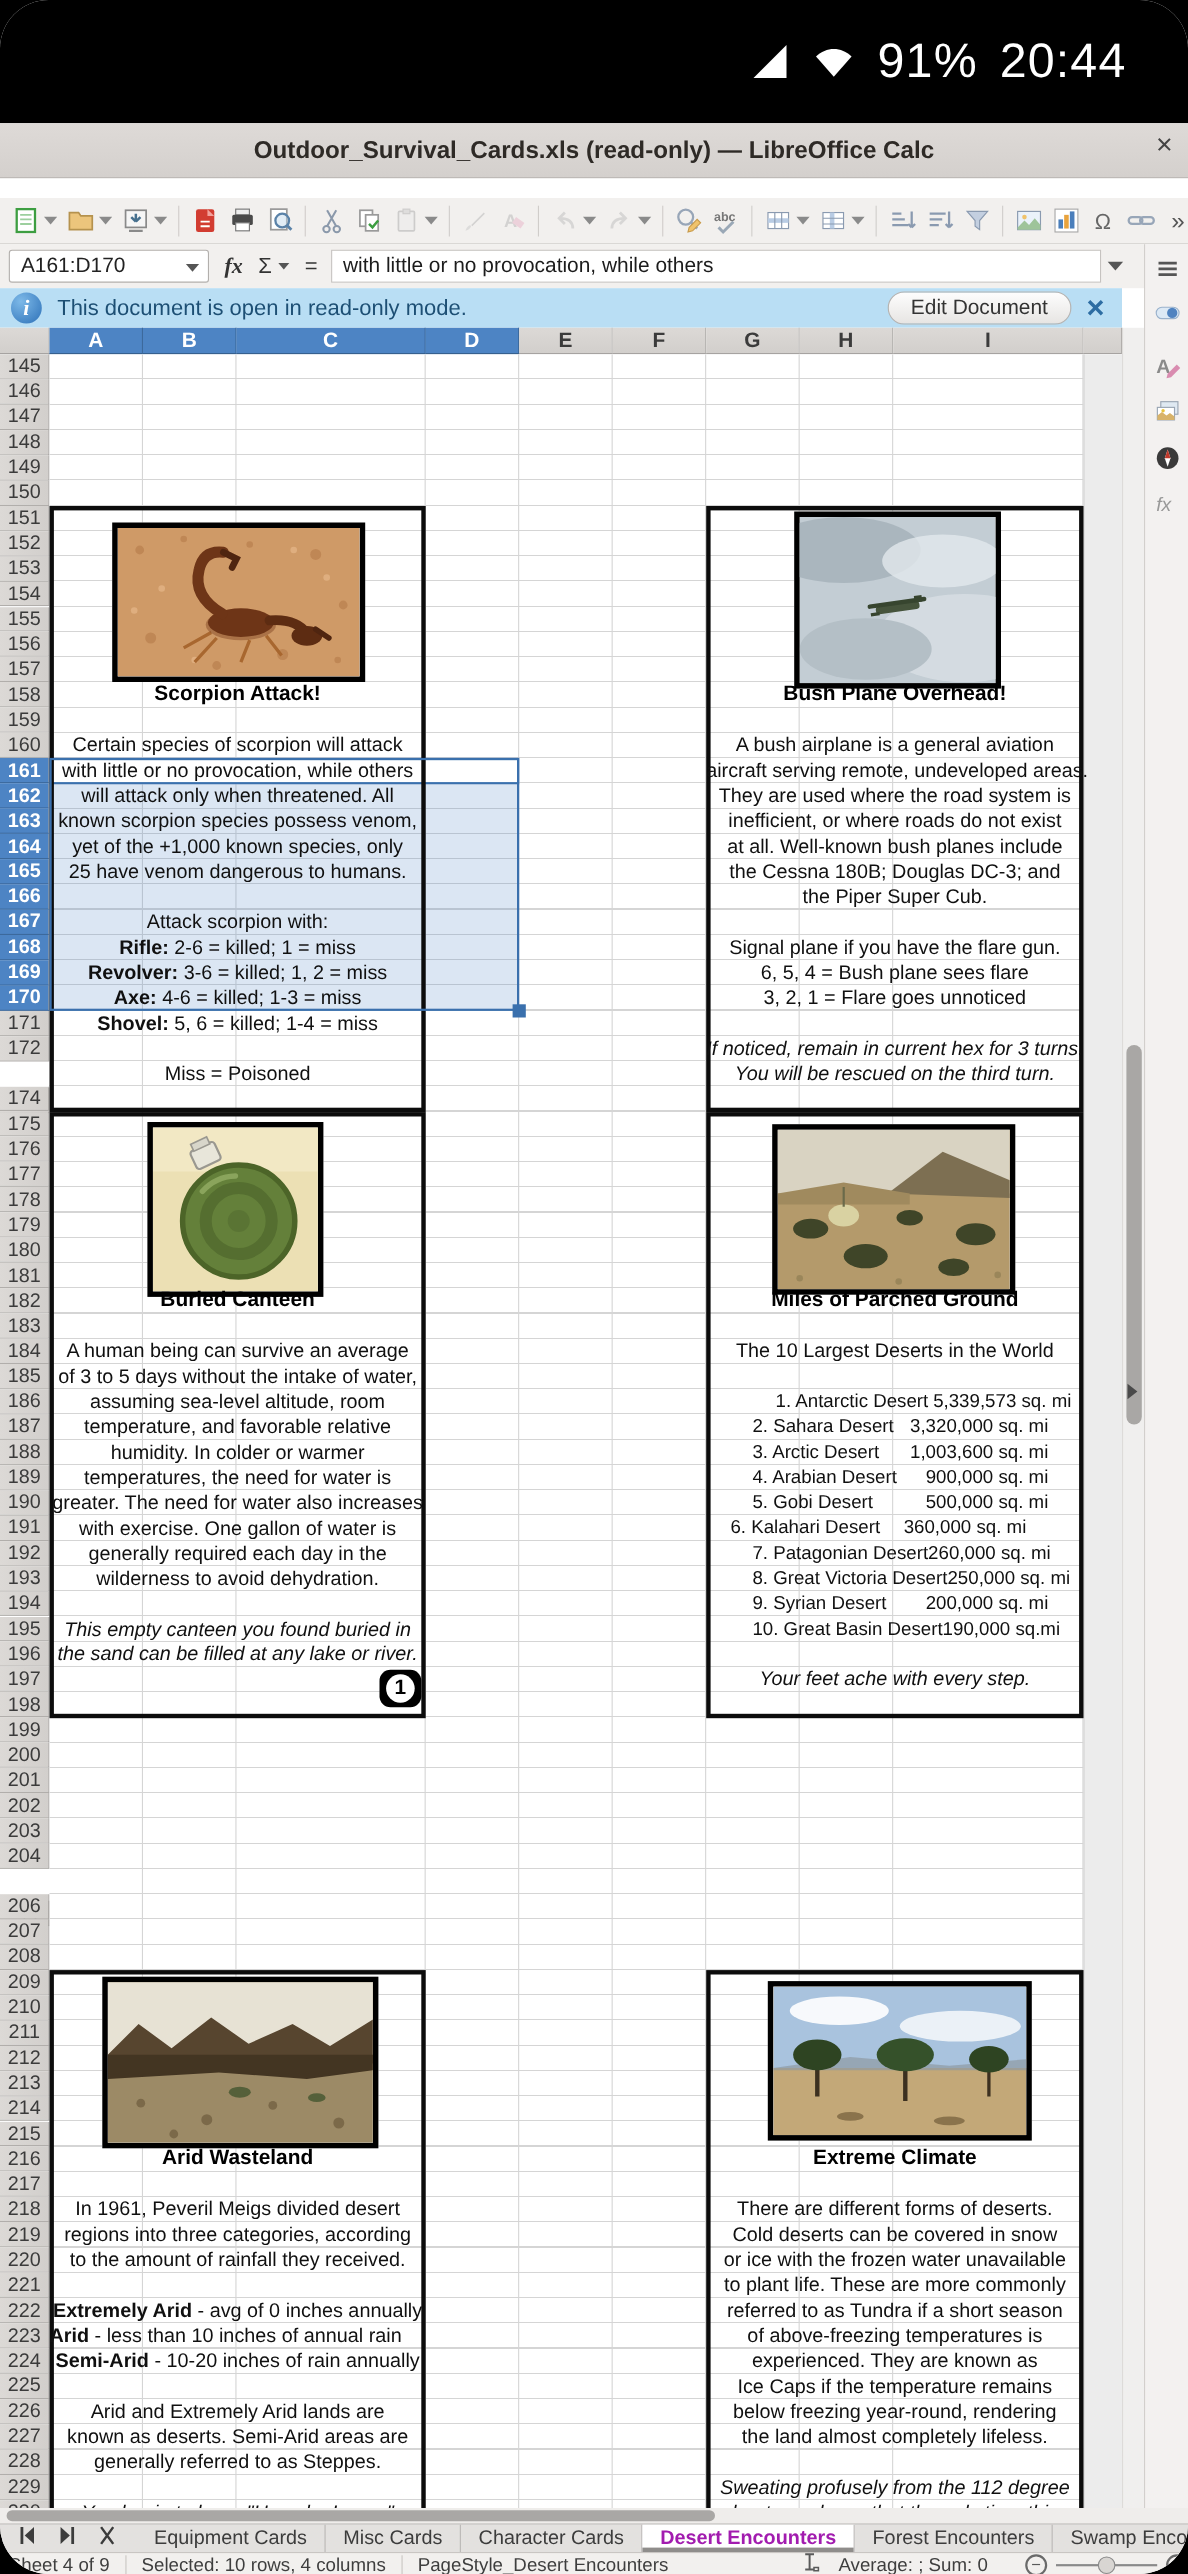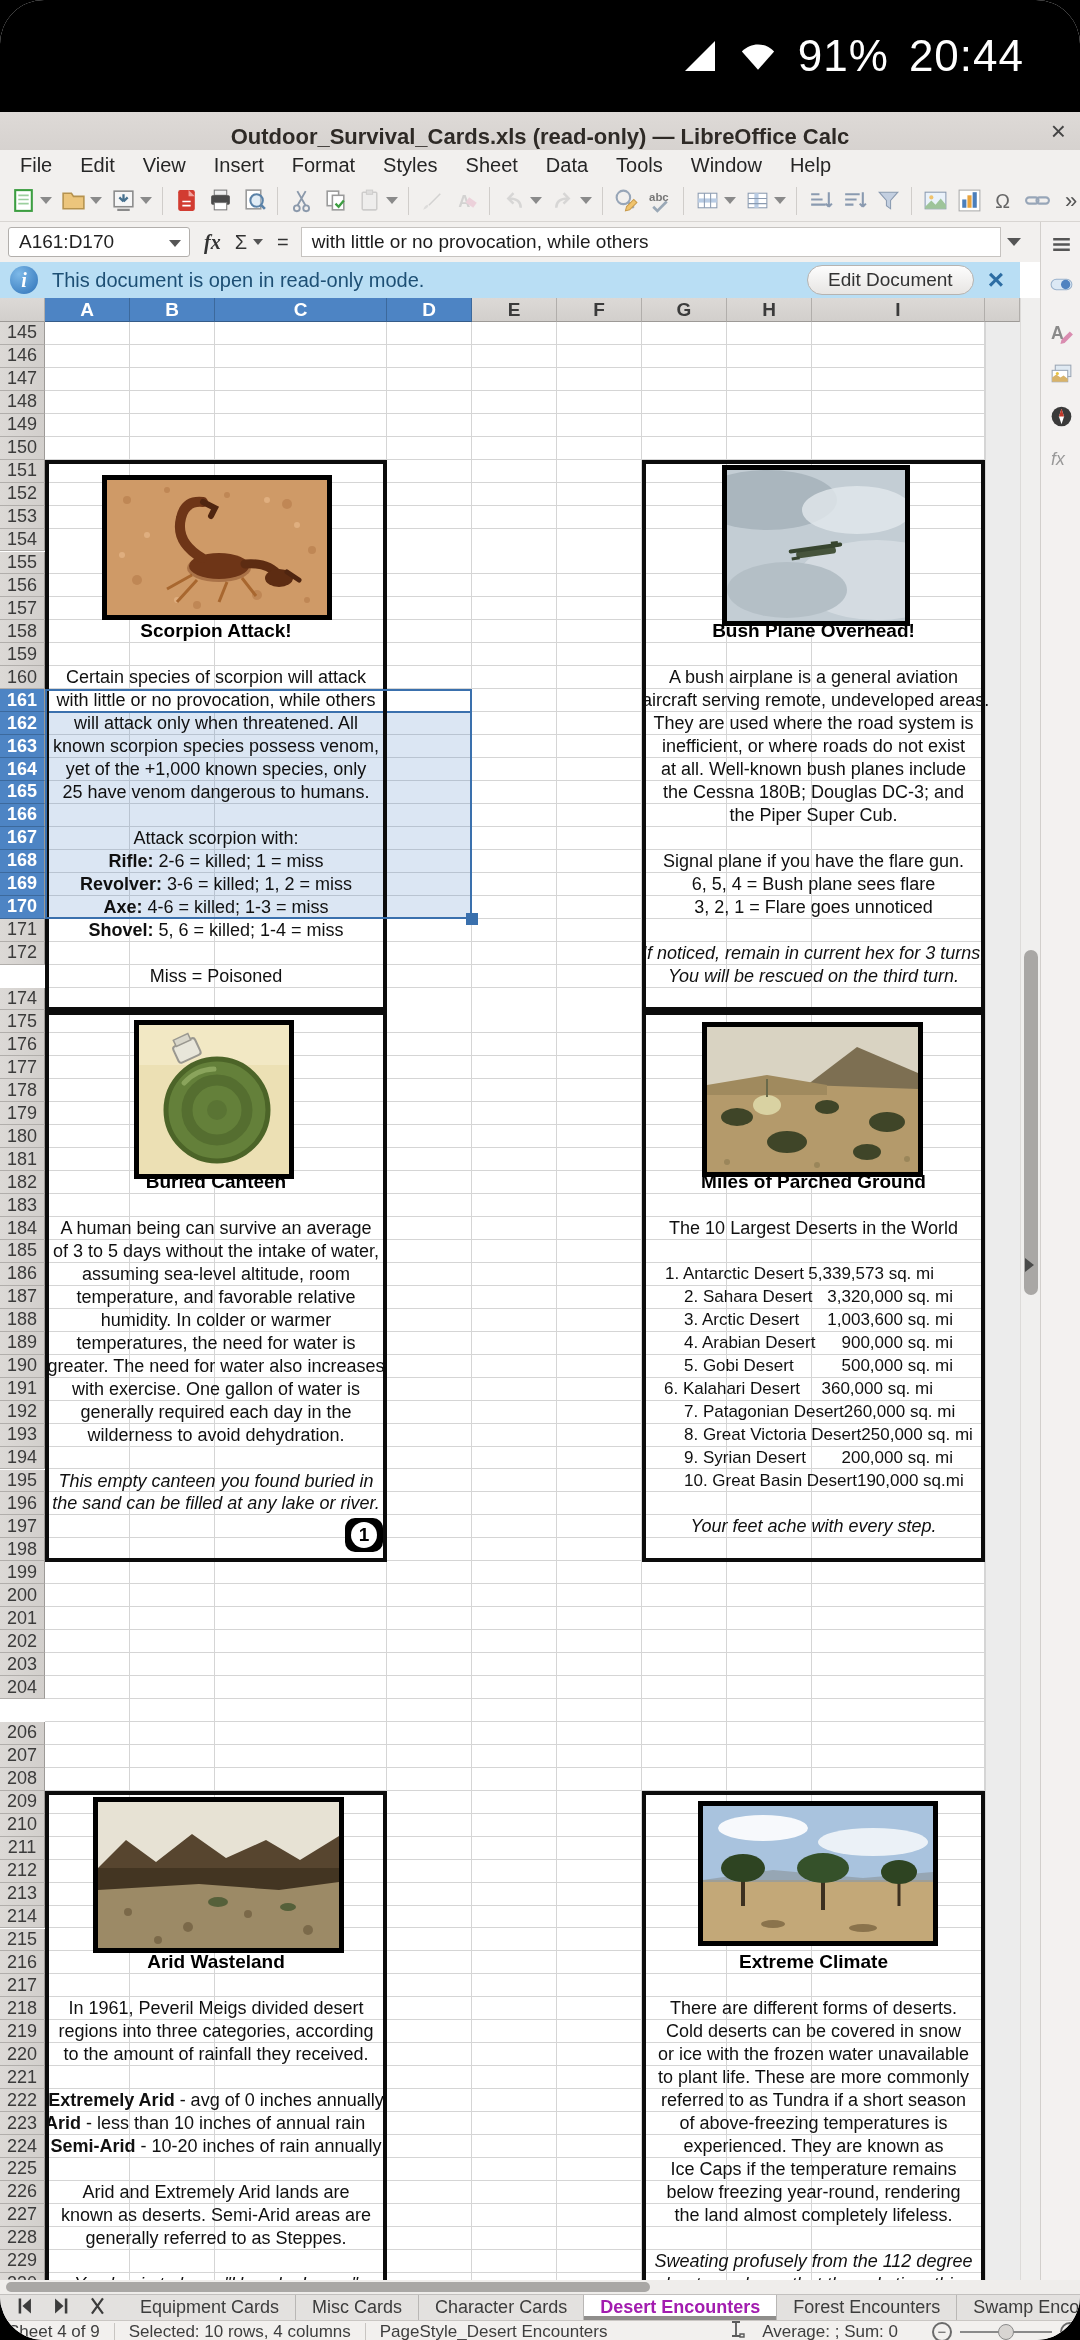--- a/index.html
+++ b/index.html
@@ -115,33 +115,20 @@
       </span>
     <span class="txt">91%</span>
     <span class="txt">20:44</span>
   </div>
 
   <div class="titlebar">
     <span class="t">Outdoor_Survival_Cards.xls (read-only) — LibreOffice Calc</span>
     <span class="x">×</span>
   </div>
 
-  <div class="menubar" id="menubar">
-      <span class="mi">File</span>
-      <span class="mi">Edit</span>
-      <span class="mi">View</span>
-      <span class="mi">Insert</span>
-      <span class="mi">Format</span>
-      <span class="mi">Styles</span>
-      <span class="mi">Sheet</span>
-      <span class="mi">Data</span>
-      <span class="mi">Tools</span>
-      <span class="mi">Window</span>
-      <span class="mi">Help</span>
-    </div>
 
   <div class="toolbar" id="toolbar">
       <span class="ti">
         <svg width="27" height="27" viewBox="0 0 26 26">
           <rect x="5" y="3" width="16" height="20" fill="#fff" stroke="#3d9e41" stroke-width="2"></rect>
           <path d="M8 8h10M8 12h10M8 16h10" stroke="#9ccf9e" stroke-width="1.6"></path>
         </svg>
       </span>
       <span class="tcaret"></span>
       <span class="ti">
@@ -622,21 +609,21 @@
           <div class="cline" style="left: 0px; width: 342px; top: 1078.65px; height: 22.95px; line-height: 22.95px; position: absolute;"><span>generally required each day in the</span></div>
           <div class="cline" style="left: 0px; width: 342px; top: 1101.6px; height: 22.95px; line-height: 22.95px; position: absolute;"><span>wilderness to avoid dehydration.</span></div>
           <div class="cline" style="left: 0px; width: 342px; top: 1147.5px; height: 22.95px; line-height: 22.95px; position: absolute;"><i>This empty canteen you found buried in</i></div>
           <div class="cline" style="left: 0px; width: 342px; top: 1170.45px; height: 22.95px; line-height: 22.95px; position: absolute;"><i>the sand can be filled at any lake or river.</i></div>
           <div class="badge">
             <div class="bc">1</div>
           </div>
           <div class="card" style="left: 597px; top: 688.5px; width: 343px; height: 551px;"></div>
           <div class="ctitle" style="left: 597px; width: 343px; top: 849.15px; height: 22.95px; line-height: 22.95px; position: absolute;">Miles of Parched Ground</div>
           <div class="cline" style="left: 597px; width: 343px; top: 895.05px; height: 22.95px; line-height: 22.95px; position: absolute;"><span>The 10 Largest Deserts in the World</span></div>
-          <div class="cline" style="left: 578px; width: 343px; top: 940.95px; height: 22.95px; line-height: 22.95px; position: absolute;">
+          <div class="cline" style="left: 618px; width: 343px; top: 940.95px; height: 22.95px; line-height: 22.95px; position: absolute;">
             <div class="split">
               <span>1. Antarctic Desert</span>
               <span>5,339,573 sq. mi</span>
             </div>
           </div>
           <div class="cline" style="left: 597px; width: 343px; top: 963.9px; height: 22.95px; line-height: 22.95px; position: absolute;">
             <div class="split">
               <span>2. Sahara Desert</span>
               <span>3,320,000 sq. mi</span>
             </div>

